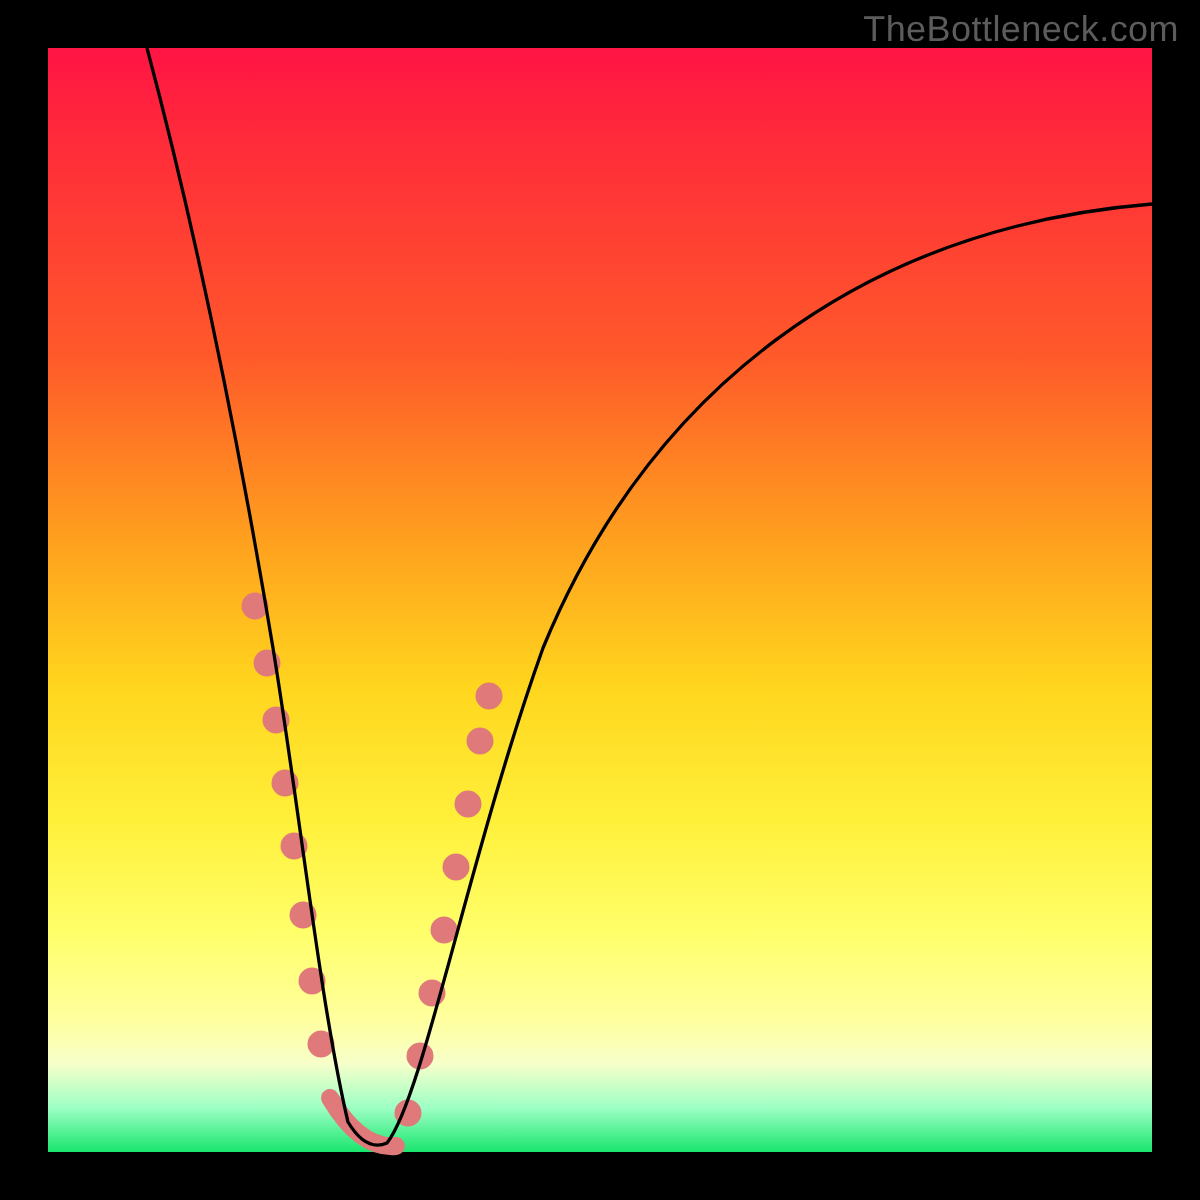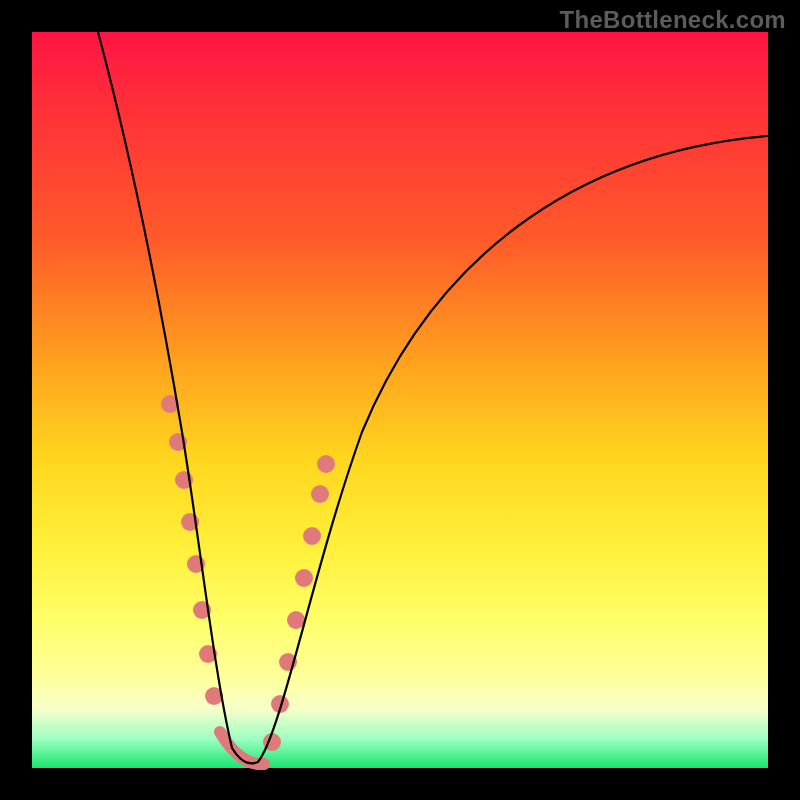--- a/index.html
+++ b/index.html
@@ -37,21 +37,21 @@
       #ffff9e 88%,
       #f7ffca 92%,
       #9dffc4 96%,
       #19e56e 100%);
   }
   .watermark {
     position: absolute;
     top: 6px;
     right: 14px;
     font-size: 24px;
-    font-weight: 700;
+    font-weight: 400;
     color: #5c5c5c;
     letter-spacing: 0.3px;
     user-select: none;
   }
   svg.curve {
     position: absolute;
     left: 0;
     top: 0;
     width: 736px;
     height: 736px;

